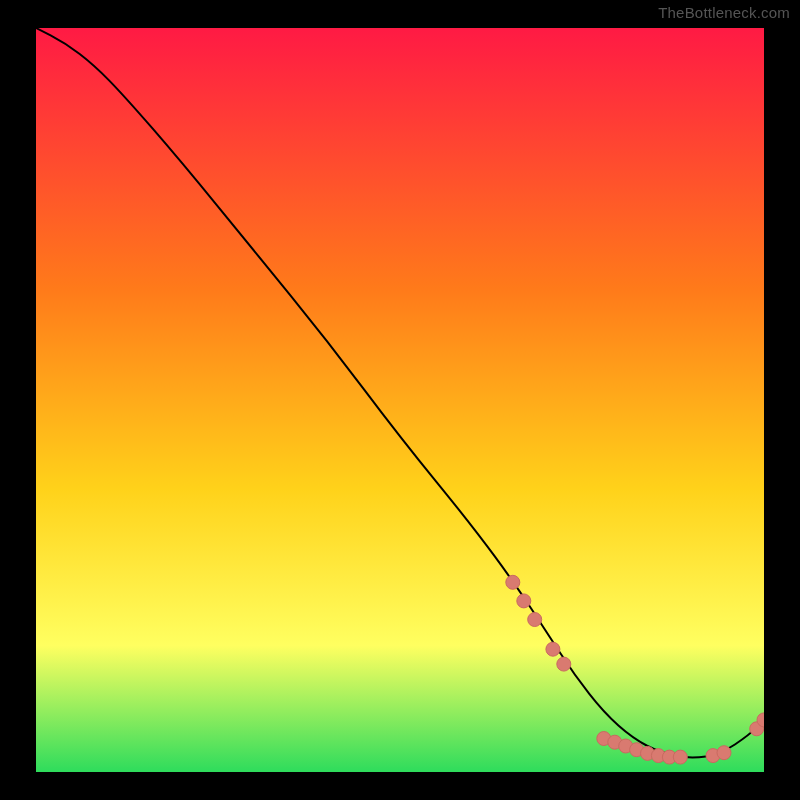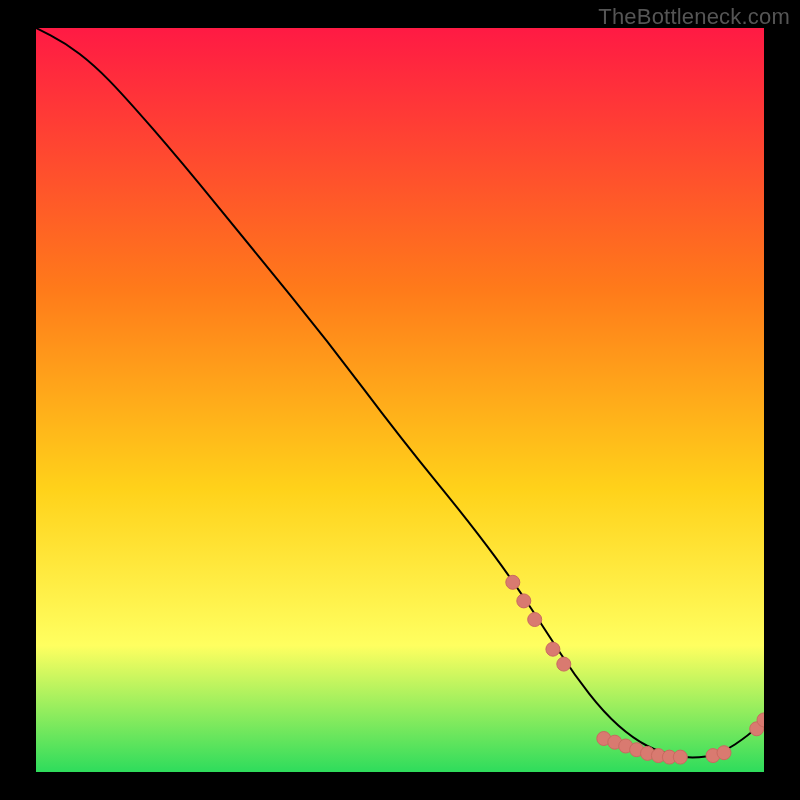--- a/index.html
+++ b/index.html
@@ -15,21 +15,21 @@
     position: relative;
     width: 800px;
     height: 800px;
     background: #000;
   }
   .watermark {
     position: absolute;
     top: 4px;
     right: 10px;
     color: #555;
-    font-size: 22px;
+    font-size: 15px;
     font-weight: 500;
     letter-spacing: 0.2px;
     z-index: 20;
   }
   .plot-wrap {
     position: absolute;
     left: 36px;
     top: 28px;
     width: 728px;
     height: 744px;

